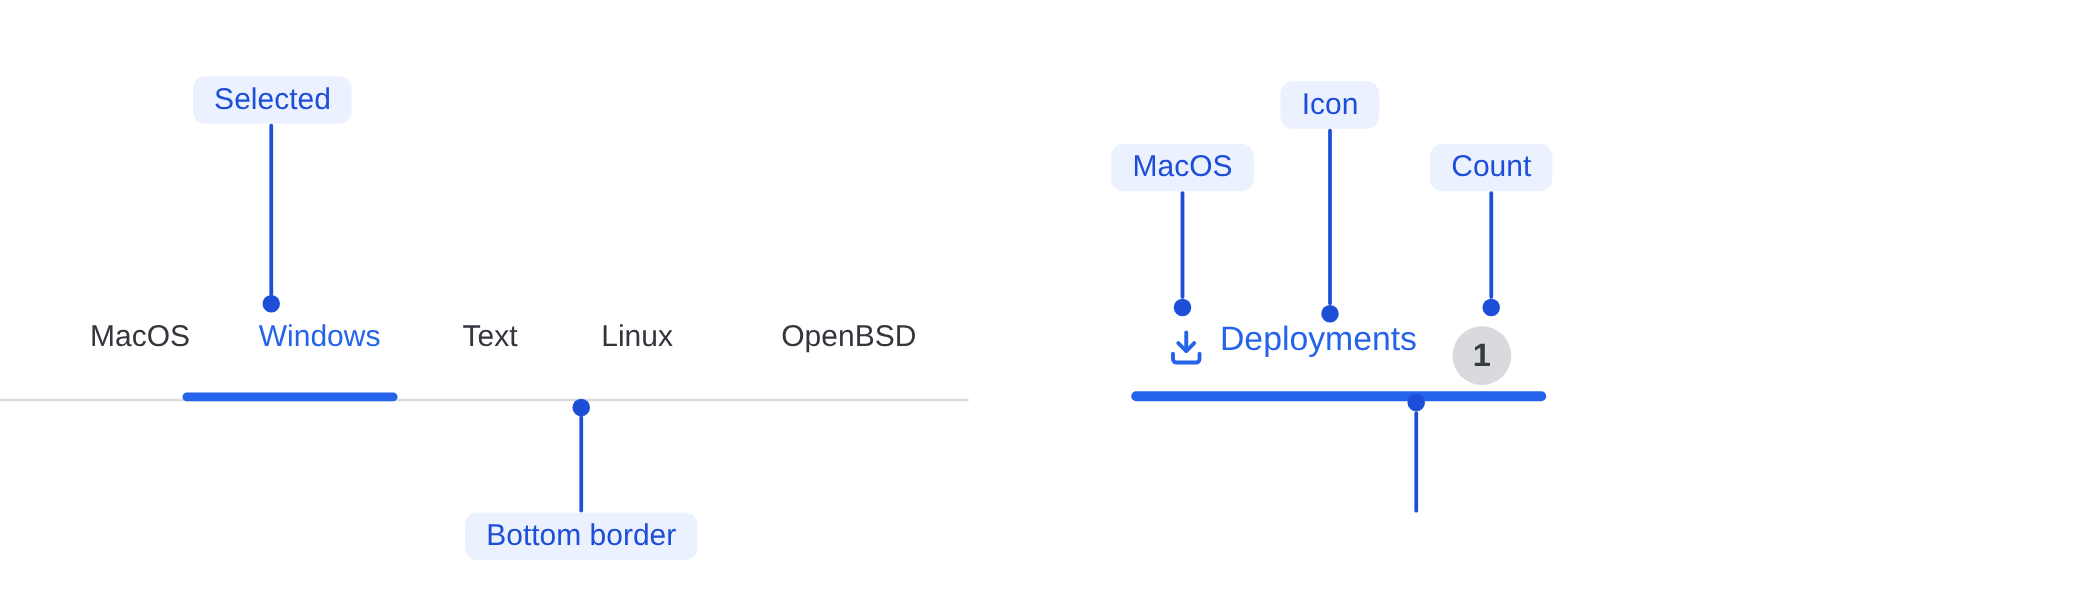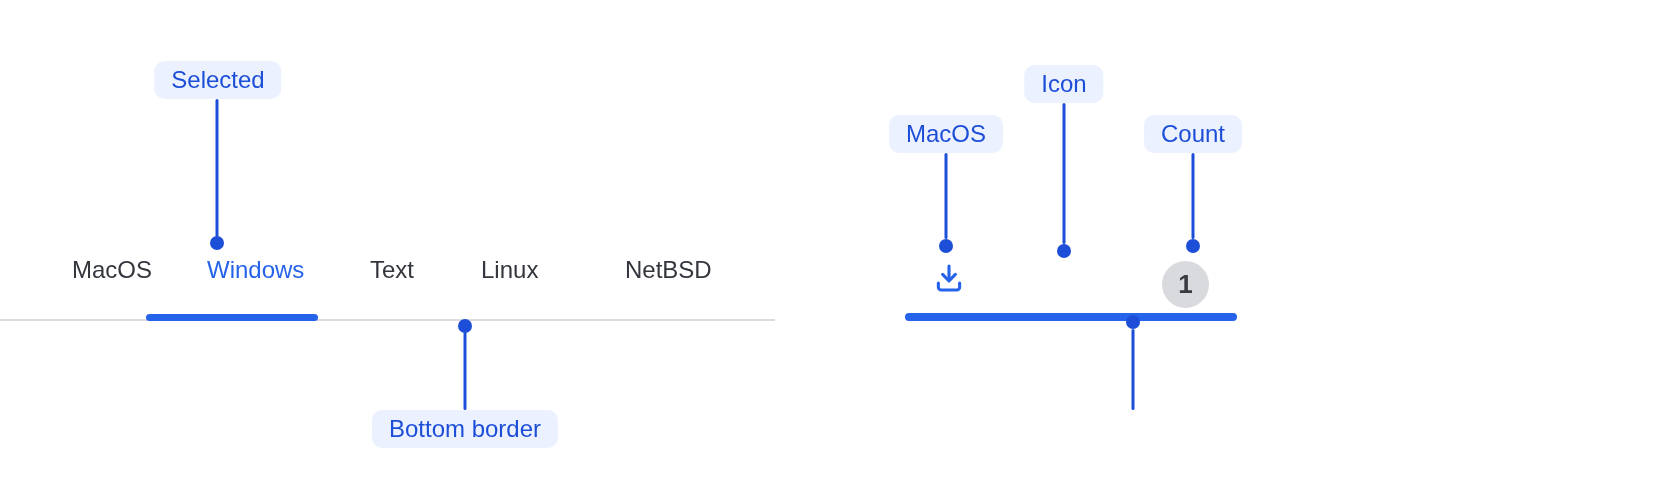--- a/index.html
+++ b/index.html
@@ -111,21 +111,21 @@
   <div class="aline" style="left:217px; top:99px; height:138px;"></div>
   <div class="adot" style="left:217px; top:243px;"></div>
 
   <div class="tabs-bottom-border"></div>
 
   <div class="tab-label" style="left:25px;">MacOS</div>
   <div class="tab-label selected" style="left:160px;">Windows</div>
   <div class="selected-underline"></div>
   <div class="tab-label" style="left:323px;">Text</div>
   <div class="tab-label" style="left:434px;">Linux</div>
-  <div class="tab-label" style="left:578px;">NetBSD</div>
+  <div class="tab-label" style="left:578px;">OpenBSD</div>
 
   <div class="adot" style="left:465px; top:326px;"></div>
   <div class="aline" style="left:465px; top:332px; height:78px;"></div>
   <div class="pill" style="left:465px; top:410px;">Bottom border</div>
 
   <div class="pill" style="left:946px; top:115px;">MacOS</div>
   <div class="aline" style="left:946px; top:153px; height:86px;"></div>
   <div class="adot" style="left:946px; top:246px;"></div>
 
   <div class="pill" style="left:1064px; top:65px;">Icon</div>
@@ -136,19 +136,20 @@
   <div class="aline" style="left:1193px; top:153px; height:86px;"></div>
   <div class="adot" style="left:1193px; top:246px;"></div>
 
   <div class="dep-icon">
     <svg width="34" height="34" viewBox="0 0 24 24" fill="none" stroke="#2563EB" stroke-width="2.2" stroke-linecap="round" stroke-linejoin="round">
       <path d="M12 3.5v9.5"></path>
       <path d="M7.5 9.5l4.5 4.5 4.5-4.5"></path>
       <path d="M4.5 15.5v3a2 2 0 0 0 2 2h11a2 2 0 0 0 2-2v-3"></path>
     </svg>
   </div>
+  <div class="dep-text">Deployments</div>
   <div class="dep-badge">1</div>
   <div class="dep-indicator"></div>
 
   <div class="adot" style="left:1133px; top:322px;"></div>
   <div class="aline" style="left:1133px; top:329px; height:81px;"></div>
 
 </div>
 
 </body></html>

